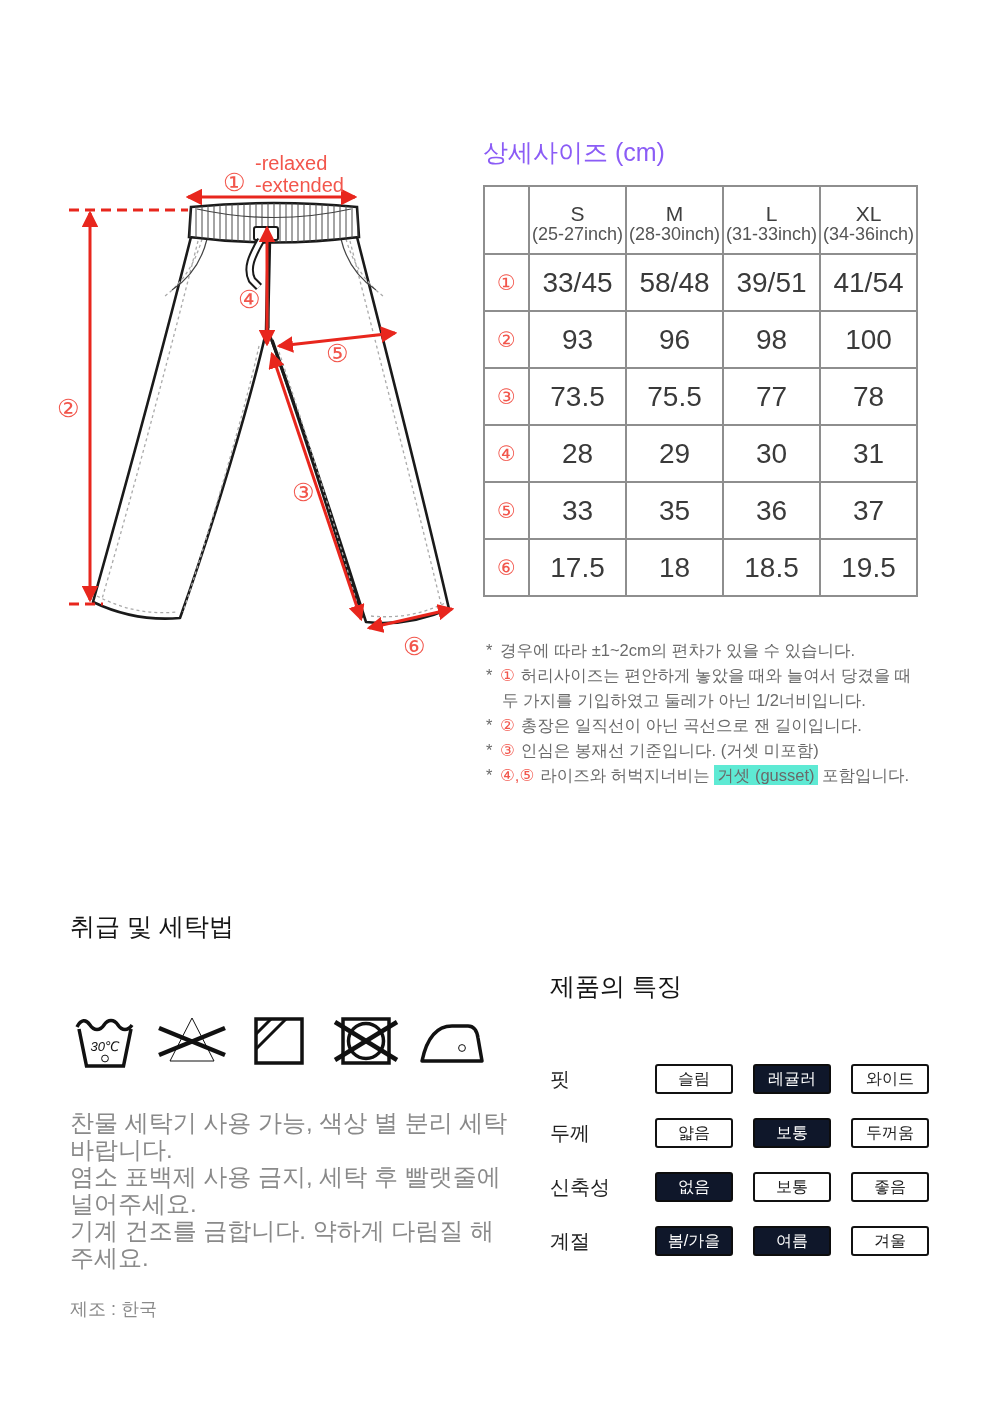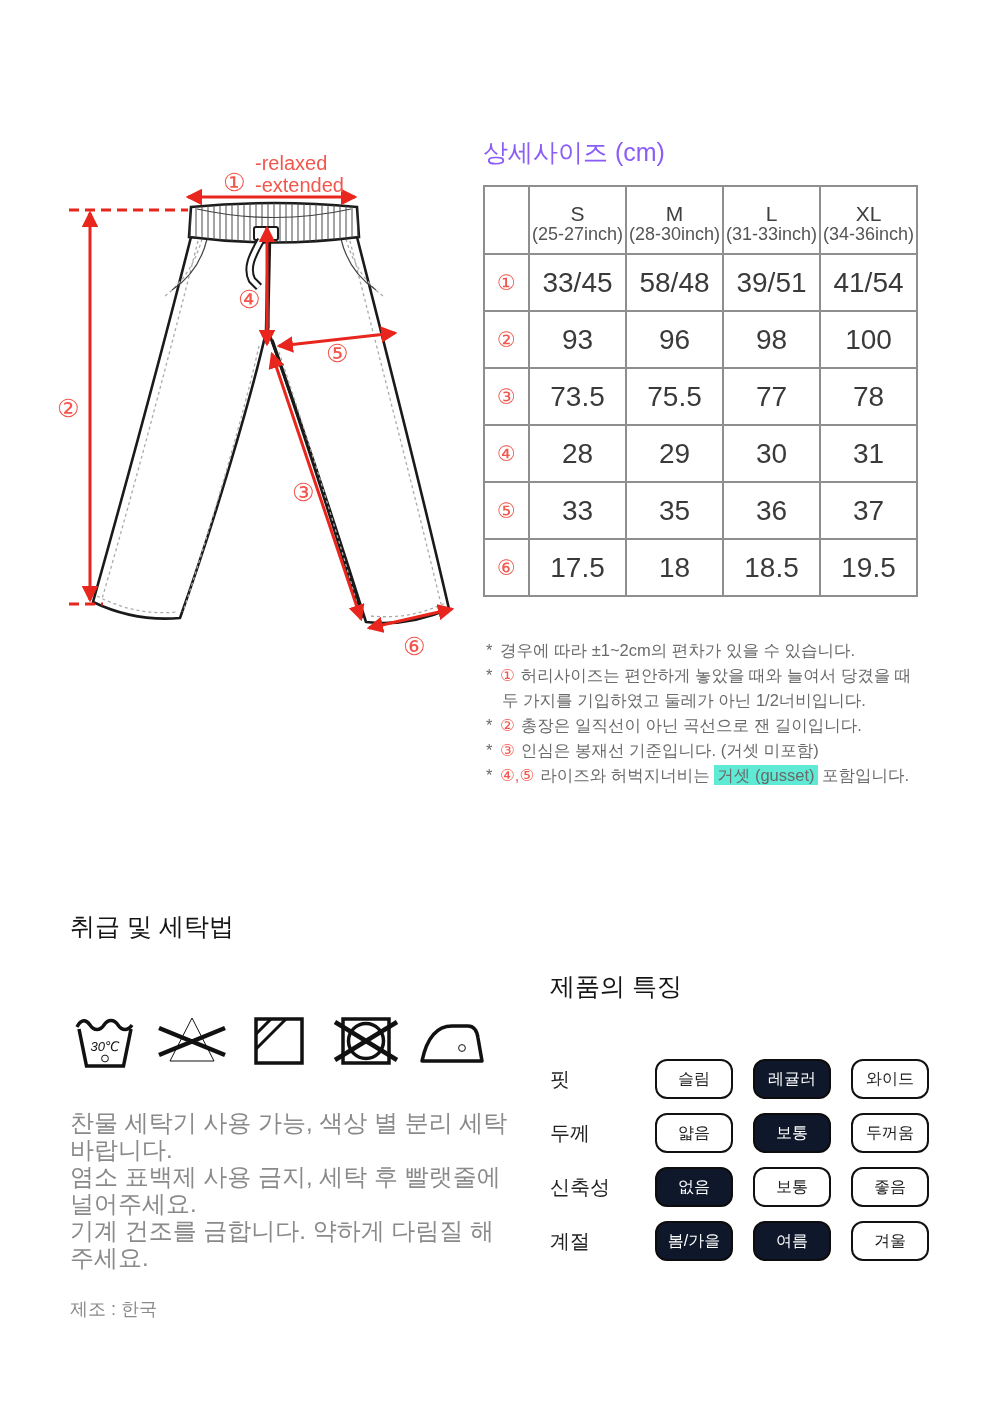--- a/index.html
+++ b/index.html
@@ -30,22 +30,22 @@
   .care{position:absolute;left:70px;top:910px;width:440px;}
   .sec-title{font-size:25px;font-weight:500;color:#151515;}
   .care-symbols{display:flex;gap:17px;margin-top:66px;align-items:flex-end;font-style:italic;}
   .care-text{margin-top:36px;font-size:24px;color:#8a8a8a;line-height:27px;}
   .made-in{margin-top:26px;font-size:18px;color:#8a8a8a;}
   
   .features{position:absolute;left:550px;top:930px;width:410px;margin-top:40px;}
   .feature-rows{margin-top:61px;}
   .feature-row{display:flex;align-items:center;height:30px;margin-bottom:24px;}
   .feature-label{width:105px;font-size:20px;color:#222;}
-  .pill{box-sizing:border-box;min-width:78px;height:40px;margin-right:20px;border:2px solid #111;
-        border-radius:12px;display:flex;align-items:center;justify-content:center;
+  .pill{box-sizing:border-box;min-width:78px;height:30px;margin-right:20px;border:2px solid #111;
+        border-radius:3px;display:flex;align-items:center;justify-content:center;
         font-size:16px;color:#222;padding:0 6px;white-space:nowrap;}
   .pill.selected{background:#0f172a;color:#fff;border-color:#0d0d0d;}
   
   .arr{stroke:#e8261d;stroke-width:3;marker-start:url(#ah);marker-end:url(#ah);}
   .reddash{stroke:#e8261d;stroke-width:3;stroke-dasharray:10 6;}
   .outline{fill:#fff;stroke:#1a1a1a;stroke-width:2.6;stroke-linejoin:round;}
   .seam{fill:none;stroke:#aaa;stroke-width:1.3;stroke-dasharray:3 3;}
   .thin{fill:none;stroke:#444;stroke-width:1.2;}
   .rlabel{fill:#f2564c;}
   .csym path,.csym rect,.csym line,.csym circle{stroke:#111;fill:none;}

